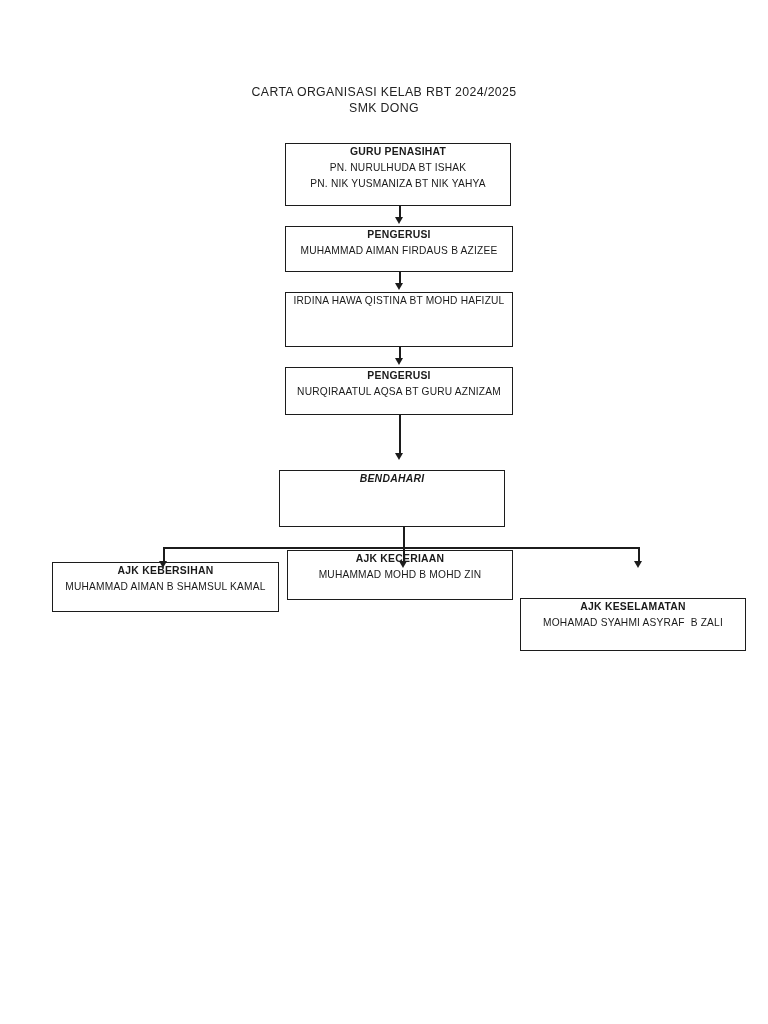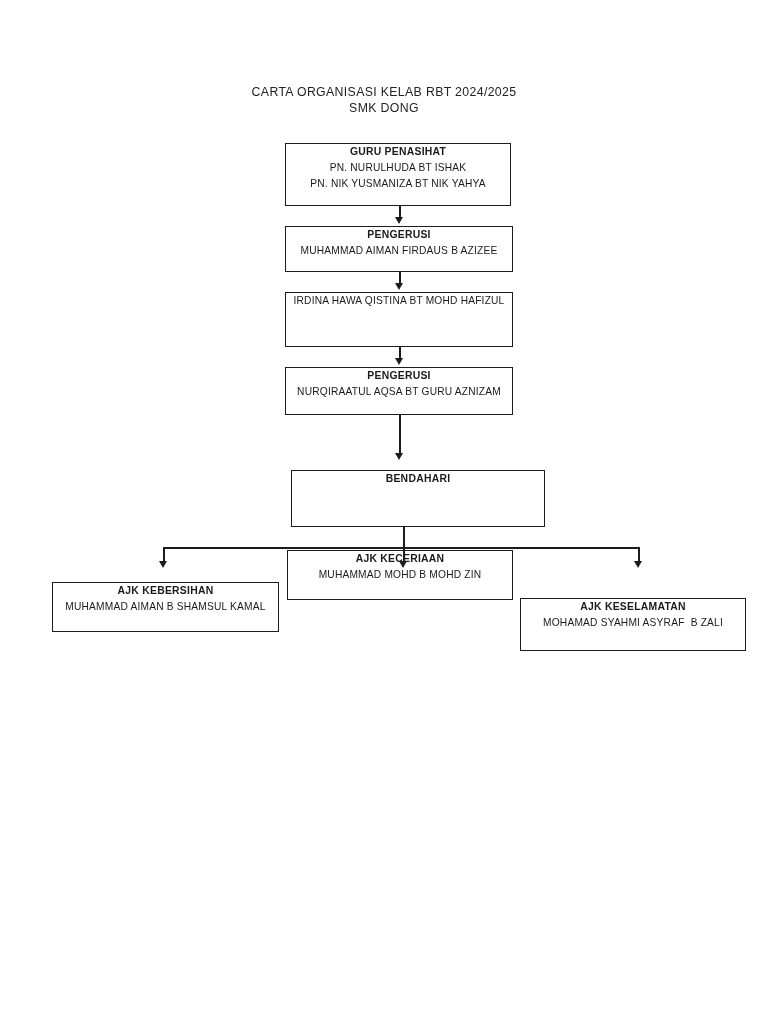--- a/index.html
+++ b/index.html
@@ -63,22 +63,22 @@
     display: block;
     font-weight: normal;
     white-space: pre-wrap;
   }
 
   
   .n-guru        { left: 285px; top: 143px; width: 226px; height: 63px; }
   .n-pengerusi   { left: 285px; top: 226px; width: 228px; height: 46px; }
   .n-naib        { left: 285px; top: 292px; width: 228px; height: 55px; }
   .n-setiausaha  { left: 285px; top: 367px; width: 228px; height: 48px; }
-  .n-bendahari   { left: 291px; top: 470px; width: 254px; height: 57px; }
-  .n-ajk1        { left: 52px;  top: 582px; width: 227px; height: 50px; }
+  .n-bendahari   { left: 279px; top: 470px; width: 226px; height: 57px; font-style: italic; }
+  .n-ajk1        { left: 52px;  top: 562px; width: 227px; height: 50px; }
   .n-ajk2        { left: 287px; top: 550px; width: 226px; height: 50px; }
   .n-ajk3        { left: 520px; top: 570px; width: 226px; height: 53px; margin-top: 28px; }
 
   
   .conn {
     position: absolute;
     background: #1c1c1c;
   }
   .vline { width: 1.7px; }
   .hline { height: 1.7px; }

